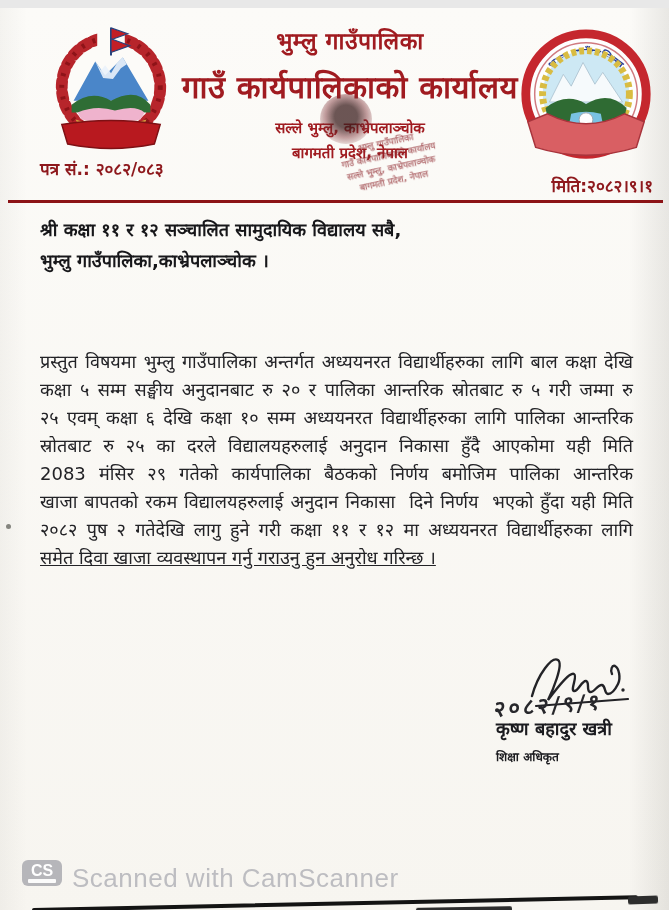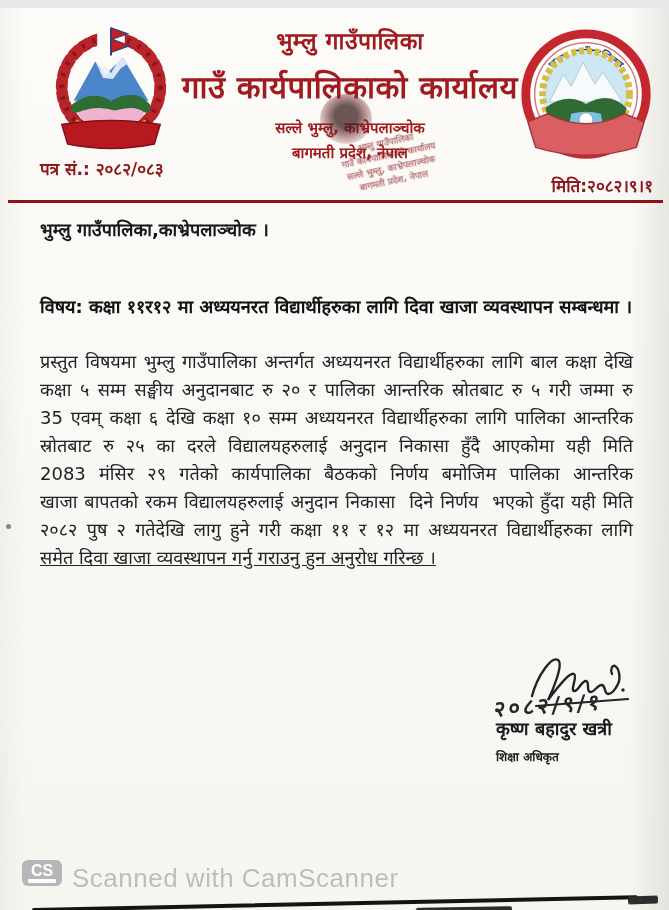--- a/index.html
+++ b/index.html
@@ -133,29 +133,29 @@
       <div class="stamp-line last">बागमती प्रदेश, नेपाल</div>
     </div>
 
   <div class="ref-block">
     <div>पत्र सं.: २०८२/०८३</div>
   </div>
   <div class="date-line">मिति:२०८२।९।१</div>
   <div class="red-rule"></div>
 
   <div class="recipient">
+    <div>श्री कक्षा ११ र १२ सञ्चालित सामुदायिक विद्यालय सबै,</div>
     <div>भुम्लु गाउँपालिका,काभ्रेपलाञ्चोक ।</div>
   </div>
 
-  <div class="subject">विषय: कक्षा ११र१२ मा अध्ययनरत विद्यार्थीहरुका लागि दिवा खाजा व्यवस्थापन सम्बन्धमा ।</div>
 
   <div class="body-text">
       <div class="body-line">प्रस्तुत विषयमा भुम्लु गाउँपालिका अन्तर्गत अध्ययनरत विद्यार्थीहरुका लागि बाल कक्षा देखि</div>
       <div class="body-line">कक्षा ५ सम्म सङ्घीय अनुदानबाट रु २० र पालिका आन्तरिक स्रोतबाट रु ५ गरी जम्मा रु</div>
-      <div class="body-line">35 एवम् कक्षा ६ देखि कक्षा १० सम्म अध्ययनरत विद्यार्थीहरुका लागि पालिका आन्तरिक</div>
+      <div class="body-line">२५ एवम् कक्षा ६ देखि कक्षा १० सम्म अध्ययनरत विद्यार्थीहरुका लागि पालिका आन्तरिक</div>
       <div class="body-line">स्रोतबाट रु २५ का दरले विद्यालयहरुलाई अनुदान निकासा हुँदै आएकोमा यही मिति</div>
       <div class="body-line">2083 मंसिर २९ गतेको कार्यपालिका बैठकको निर्णय बमोजिम पालिका आन्तरिक</div>
       <div class="body-line">खाजा बापतको रकम विद्यालयहरुलाई अनुदान निकासा  दिने निर्णय  भएको हुँदा यही मिति</div>
       <div class="body-line">२०८२ पुष २ गतेदेखि लागु हुने गरी कक्षा ११ र १२ मा अध्ययनरत विद्यार्थीहरुका लागि</div>
       <div class="body-line last">समेत दिवा खाजा व्यवस्थापन गर्नु गराउनु हुन अनुरोध गरिन्छ ।</div>
     </div>
 
   <svg class="sig-squiggle" width="120" height="72" viewBox="0 0 120 72">
     <path d="M14 50 C20 28 34 10 40 14 C46 18 34 46 30 54 C42 38 52 26 56 28 C60 30 52 44 56 45 C60 46 64 34 68 35 C72 36 68 45 72 46 C76 47 80 38 84 39 C88 40 86 48 90 48 C94 48 97 44 100 38 C103 32 101 22 97 20 C94 19 92 24 94 28" fill="none" stroke="#232327" stroke-width="2.4" stroke-linecap="round"></path>
     <circle cx="105" cy="44" r="1.7" fill="#232327"></circle>

